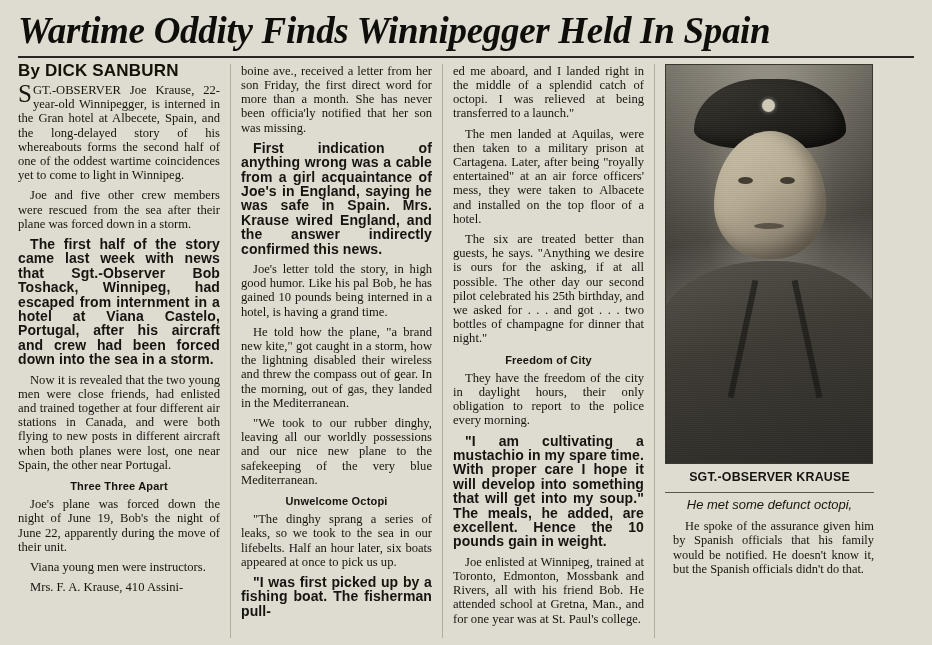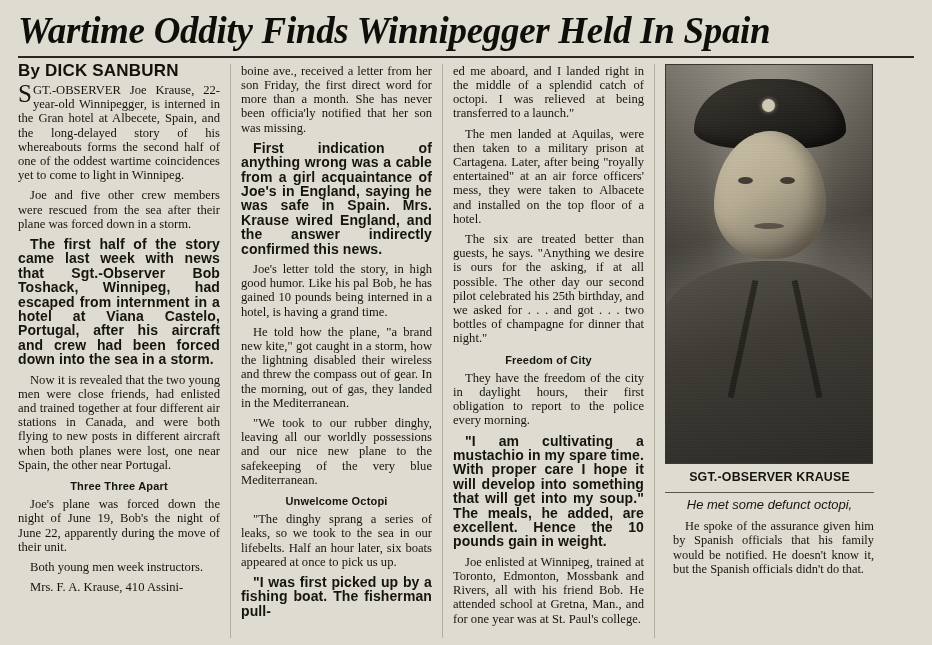--- a/index.html
+++ b/index.html
@@ -242,41 +242,41 @@
   <div class="cols">
 
     <div class="col">
       <div class="byline">By DICK SANBURN</div>
       <p class="dropcap-para"><span class="dropcap">S</span><span>GT.-OBSERVER Joe Krause, 22-year-old Winnipegger, is interned in the Gran hotel at Albecete, Spain, and the long-delayed story of his whereabouts forms the second half of one of the oddest wartime coincidences yet to come to light in Winnipeg.</span></p>
       <p>Joe and five other crew members were rescued from the sea after their plane was forced down in a storm.</p>
       <p class="bold">The first half of the story came last week with news that Sgt.-Observer Bob Toshack, Winnipeg, had escaped from internment in a hotel at Viana Castelo, Portugal, after his aircraft and crew had been forced down into the sea in a storm.</p>
       <p>Now it is revealed that the two young men were close friends, had enlisted and trained together at four different air stations in Canada, and were both flying to new posts in different aircraft when both planes were lost, one near Spain, the other near Portugal.</p>
       <p class="subhead">Three Three Apart</p>
       <p>Joe's plane was forced down the night of June 19, Bob's the night of June 22, apparently during the move of their unit.</p>
-      <p>Both young men week instructors.</p>
+      <p>Viana young men were instructors.</p>
       <p>Mrs. F. A. Krause, 410 Assini-</p>
     </div>
 
     <div class="col">
       <p class="noindent">boine ave., received a letter from her son Friday, the first direct word for more than a month. She has never been officia'ly notified that her son was missing.</p>
       <p class="bold">First indication of anything wrong was a cable from a girl acquaintance of Joe's in England, saying he was safe in Spain. Mrs. Krause wired England, and the answer indirectly confirmed this news.</p>
       <p>Joe's letter told the story, in high good humor. Like his pal Bob, he has gained 10 pounds being interned in a hotel, is having a grand time.</p>
       <p>He told how the plane, "a brand new kite," got caught in a storm, how the lightning disabled their wireless and threw the compass out of gear. In the morning, out of gas, they landed in the Mediterranean.</p>
       <p>"We took to our rubber dinghy, leaving all our worldly possessions and our nice new plane to the safekeeping of the very blue Mediterranean.</p>
       <p class="subhead">Unwelcome Octopi</p>
       <p>"The dinghy sprang a series of leaks, so we took to the sea in our lifebelts. Half an hour later, six boats appeared at once to pick us up.</p>
       <p class="bold">"I was first picked up by a fishing boat. The fisherman pull-</p>
     </div>
 
     <div class="col">
       <p class="noindent">ed me aboard, and I landed right in the middle of a splendid catch of octopi. I was relieved at being transferred to a launch."</p>
       <p>The men landed at Aquilas, were then taken to a military prison at Cartagena. Later, after being "royally entertained" at an air force officers' mess, they were taken to Albacete and installed on the top floor of a hotel.</p>
       <p>The six are treated better than guests, he says. "Anything we desire is ours for the asking, if at all possible. The other day our second pilot celebrated his 25th birthday, and we asked for . . . and got . . . two bottles of champagne for dinner that night."</p>
       <p class="subhead">Freedom of City</p>
-      <p>They have the freedom of the city in daylight hours, their first obligation to report to the police every morning.</p>
+      <p>They have the freedom of the city in daylight hours, their only obligation to report to the police every morning.</p>
       <p class="bold">"I am cultivating a mustachio in my spare time. With proper care I hope it will develop into something that will get into my soup." The meals, he added, are excellent. Hence the 10 pounds gain in weight.</p>
       <p>Joe enlisted at Winnipeg, trained at Toronto, Edmonton, Mossbank and Rivers, all with his friend Bob. He attended school at Gretna, Man., and for one year was at St. Paul's college.</p>
     </div>
 
     <div class="col photo-col">
       <div class="photo">
         <div class="bg-wash"></div>
         <div class="cap"></div>
         <div class="cap-badge"></div>
         <div class="face"></div>

